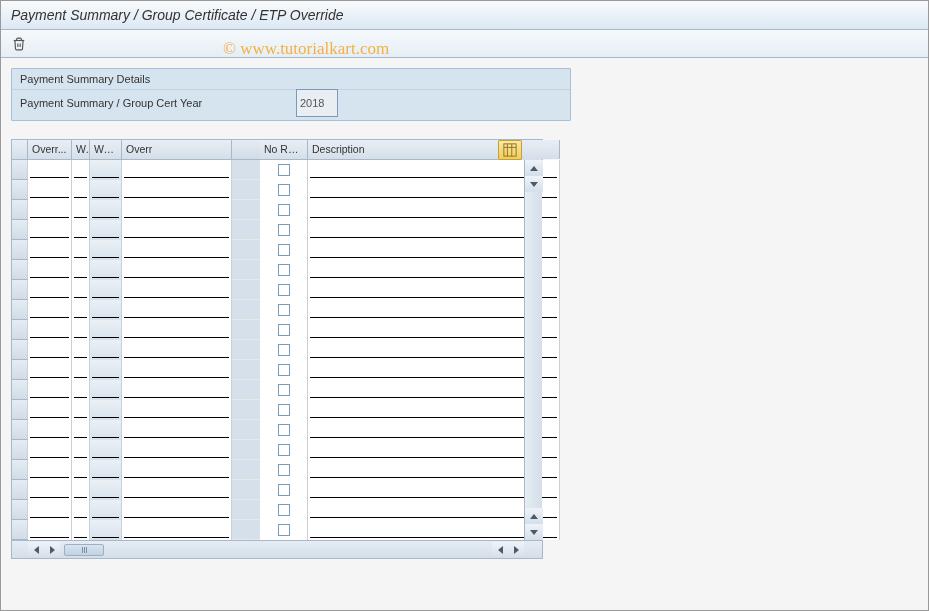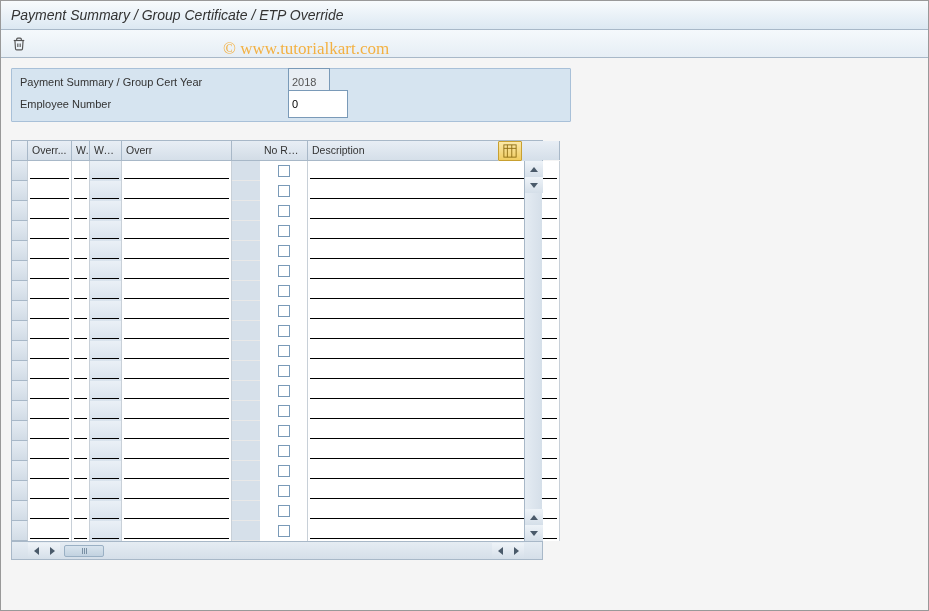--- a/index.html
+++ b/index.html
@@ -75,20 +75,21 @@
       width: 268px;
       color: #333;
     }
     .field-input {
       border: 1px solid #7a9ab8;
       background: #fff;
       height: 28px;
       padding: 1px 3px;
       font-size: 11px;
       font-family: Arial, sans-serif;
+      margin-left: 8px;
     }
     .field-input.readonly {
       background: #e8eef4;
       color: #555;
     }
     .grid-wrap {
       border: 1px solid #a8b8c8;
       width: 532px;
       background: #d6e0ea;
       position: relative;
@@ -276,28 +277,25 @@
       <path d="M10 11v6M14 11v6"></path>
       <path d="M8 6V4a2 2 0 0 1 2-2h4a2 2 0 0 1 2 2v2"></path>
     </svg>
   </div>
 </div>
 
 <div class="watermark">© www.tutorialkart.com</div>
 
 <div class="content">
   <div class="group-box">
+    <div class="group-title">Payment Summary Details</div>
     <div class="group-body">
       <div class="field-row">
         <div class="field-label">Payment Summary / Group Cert Year</div>
         <input class="field-input readonly" style="width: 42px;" readonly="" value="2018">
-      </div>
-      <div class="field-row">
-        <div class="field-label">Employee Number</div>
-        <input class="field-input" style="width: 60px;" value="0">
       </div>
     </div>
   </div>
 
   <div class="grid-wrap">
     <div class="grid-header-wrap">
       <div class="grid-header">
         <div class="hcell selector"></div>
         <div class="hcell col-overr">Overr...</div>
         <div class="hcell col-w">W.</div>

